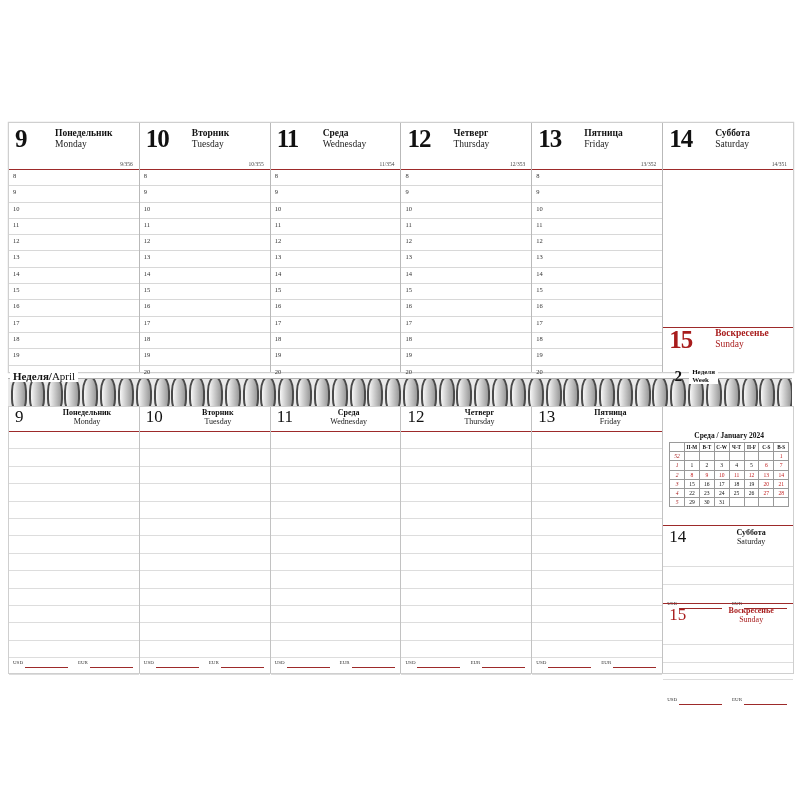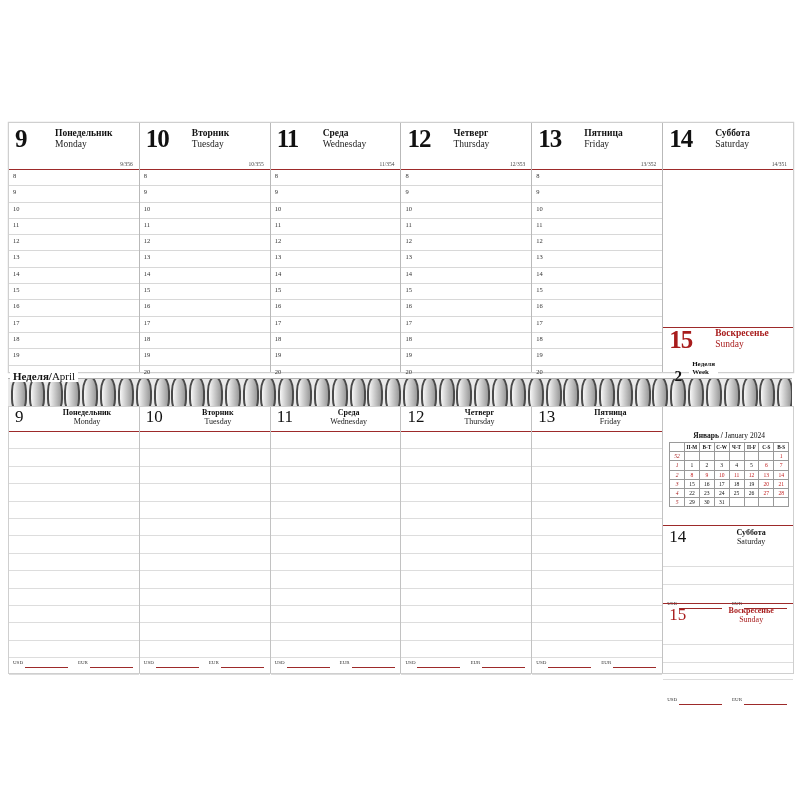--- a/index.html
+++ b/index.html
@@ -32,21 +32,21 @@
   .sundaybox{position:relative;height:100%;}
   .sunfill{height:157px;}
   .sunhead{border-top:1.5px solid #9d2a2a;padding-top:4px;position:relative;height:50px;}
 
   
   .spiral-band{position:absolute;left:8px;top:378px;width:784px;height:28px;background:#e9e9e9;border-top:1px solid #b0b0b0;border-bottom:1px solid #b0b0b0;overflow:hidden;}
   .coil{position:absolute;top:-3px;width:12px;height:34px;border:2px solid #4a4a4a;border-radius:50%/40%;background:linear-gradient(to right,#f7f7f7,#9a9a9a);}
 
   .month-tab{position:absolute;left:10px;top:370px;font-size:11px;font-weight:700;color:#111;background:#fff;padding:0 3px;}
   .month-tab .en{font-weight:400;}
-  .week-tab{position:absolute;right:82px;top:360px;text-align:left;background:#fff;padding:0 3px;}
+  .week-tab{position:absolute;right:82px;top:368px;text-align:left;background:#fff;padding:0 3px;}
   .week-num{position:absolute;right:118px;top:368px;font-size:15px;font-weight:700;color:#111;}
   .week-lbl{font-size:7px;font-weight:700;color:#111;line-height:8px;}
 
   
   .bot-spread{position:absolute;left:8px;top:406px;width:784px;height:266px;background:#fff;border:1px solid #cfcfcf;}
   .bot-cols{display:flex;height:100%;}
   .bcol{flex:1 1 0;border-right:1px solid #c2c2c2;position:relative;box-sizing:border-box;}
   .bcol:last-child{border-right:none;}
 
   .bhead{height:24px;position:relative;}
@@ -61,21 +61,21 @@
   .lrow{height:16.4px;border-bottom:1px solid #ddd;}
 
   .currency{position:absolute;bottom:3px;left:0;width:100%;display:flex;}
   .cur{flex:1 1 0;position:relative;height:10px;}
   .cur .lbl{position:absolute;left:4px;top:0;font-size:5px;color:#333;}
   .cur .rule{position:absolute;left:16px;right:6px;top:7px;border-bottom:1px solid #9d2a2a;}
 
   
   .mini{position:absolute;left:6px;top:24px;width:120px;}
   .mini-title{font-size:7.5px;font-weight:700;text-align:center;color:#111;margin-bottom:2px;}
-  .mini-title .en{font-weight:400;}
+  .mini-title .en{font-weight:700;}
   table.mc{border-collapse:collapse;width:120px;font-size:5.6px;color:#111;}
   table.mc th,table.mc td{border:1px solid #9a9a9a;text-align:center;padding:0;height:8.2px;width:13px;font-weight:400;}
   table.mc th{font-weight:700;font-size:5.2px;}
   table.mc td.wk{color:#a81c1c;font-style:italic;}
   table.mc td.red{color:#c01c1c;}
 
   .sat-block{position:absolute;left:0;top:118px;width:100%;}
   .sun-block{position:absolute;left:0;top:196px;width:100%;}
   .wk-head{position:relative;height:24px;border-top:1.5px solid #9d2a2a;}
   .wk-num{position:absolute;left:6px;top:1px;font-size:17px;color:#111;}
@@ -612,21 +612,21 @@
           <div class="cur">
               <span class="lbl">EUR</span>
               <span class="rule"></span>
             </div>
         </div>
       </div>
 
       <div class="bcol">
         <div class="mini">
           <div class="mini-title">
-            <span>Январь /</span>
+            <span>Среда /</span>
             <span class="en">January 2024</span>
           </div>
           <table class="mc">
             <thead>
               <tr>
                 <th></th>
                 <th>П-М</th>
                 <th>В-Т</th>
                 <th>С-W</th>
                 <th>Ч-T</th>

